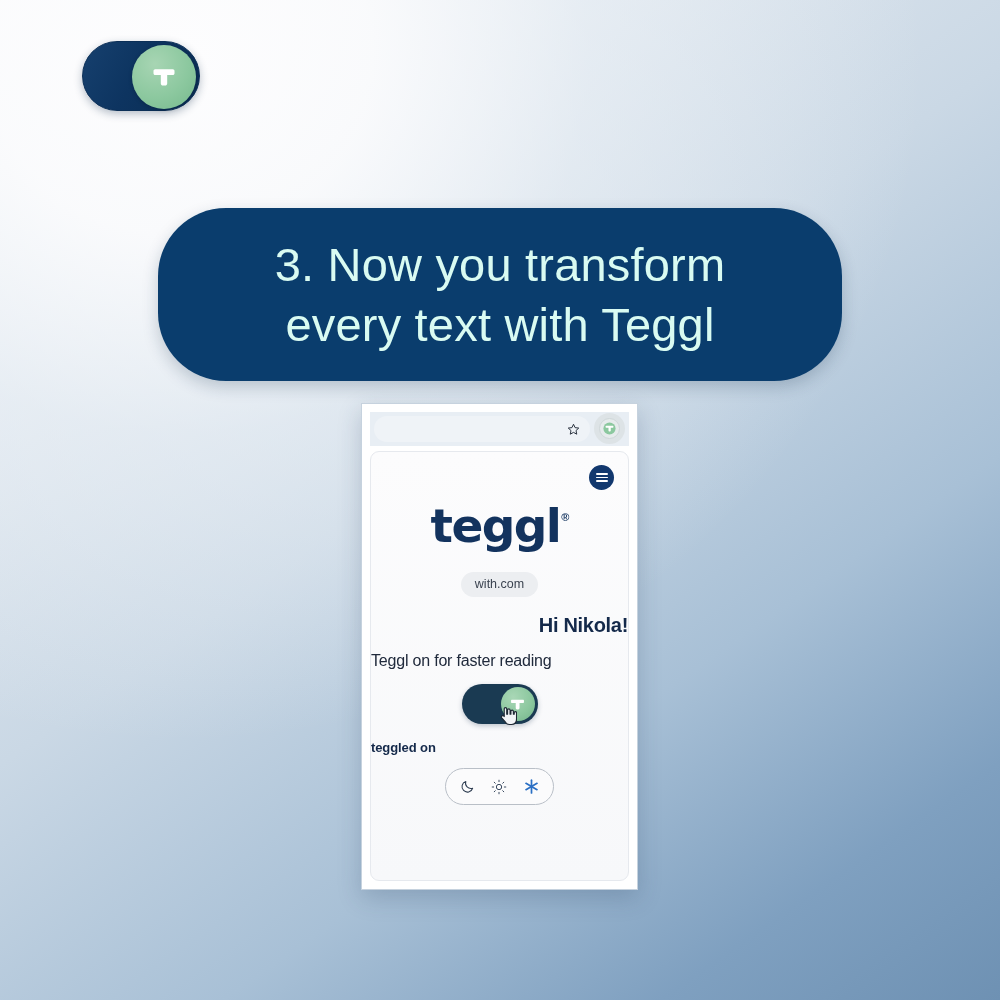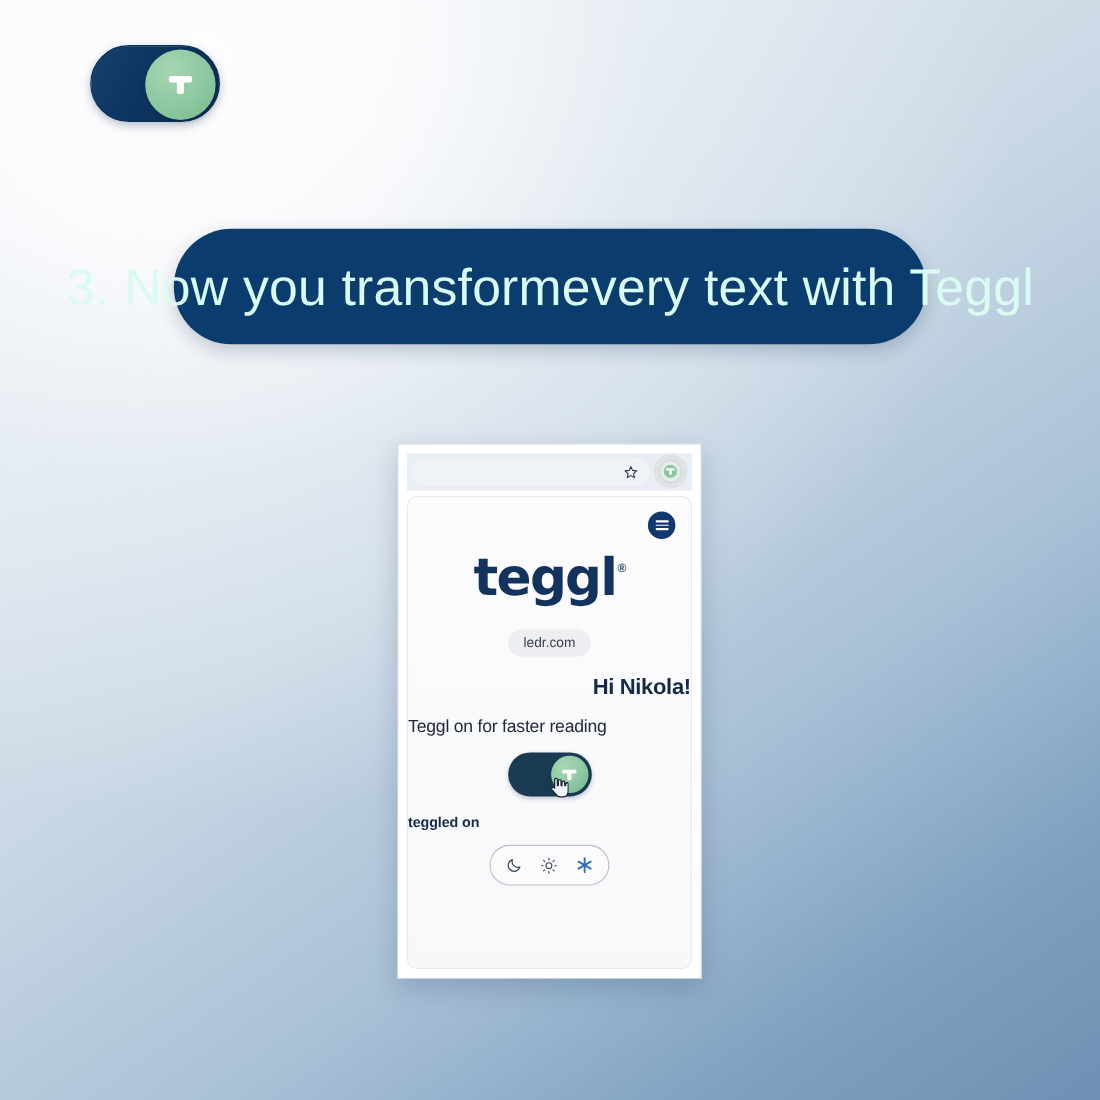--- a/index.html
+++ b/index.html
@@ -47,26 +47,26 @@
     justify-content: center;
   }
   .tglyph { display: block; }
 
   
   #headline-banner {
     position: absolute;
     left: 158px;
     top: 208px;
     width: 684px;
-    height: 105px;
+    height: 173px;
     border-radius: 68px;
     background: #0a3d6d;
     box-shadow: 0 6px 16px rgba(20,45,75,0.22);
     display: flex;
-    flex-direction: row;
+    flex-direction: column;
     align-items: center;
     justify-content: center;
     padding: 16px 40px;
   }
   #headline-banner .hl {
     color: #d9fbf2;
     font-size: 47px;
     line-height: 60px;
     font-weight: 400;
     text-align: center;
@@ -322,21 +322,21 @@
           <span></span>
             <span></span>
             <span></span>
         </div>
       </div>
 
       <div id="logo-wrap">
         <span id="logo-text">teggl</span><span id="logo-reg">®</span>
       </div>
 
-      <span id="domain-chip">ledr.com</span>
+      <span id="domain-chip">with.com</span>
 
       <div id="greeting">Hi Nikola!</div>
 
       <div id="subtitle">Teggl on for faster reading</div>
 
       <div id="popup-toggle-wrap">
         <div id="popup-toggle">
           <div class="knob">
             <svg width="19" height="19" viewBox="0 0 30 30">
               <path d="M6.4 7.6h17.2c1.0 0 1.6 .7 1.6 1.6v2.0c0 .9-.6 1.6-1.6 1.6h-5.4v7.9c0 1.1-.9 2.0-2.0 2.0h-2.0c-1.1 0-2.0-.9-2.0-2.0v-7.9H6.4c-1.0 0-1.6-.7-1.6-1.6v-2.0c0-.9 .6-1.6 1.6-1.6z" fill="#ffffff"></path>

